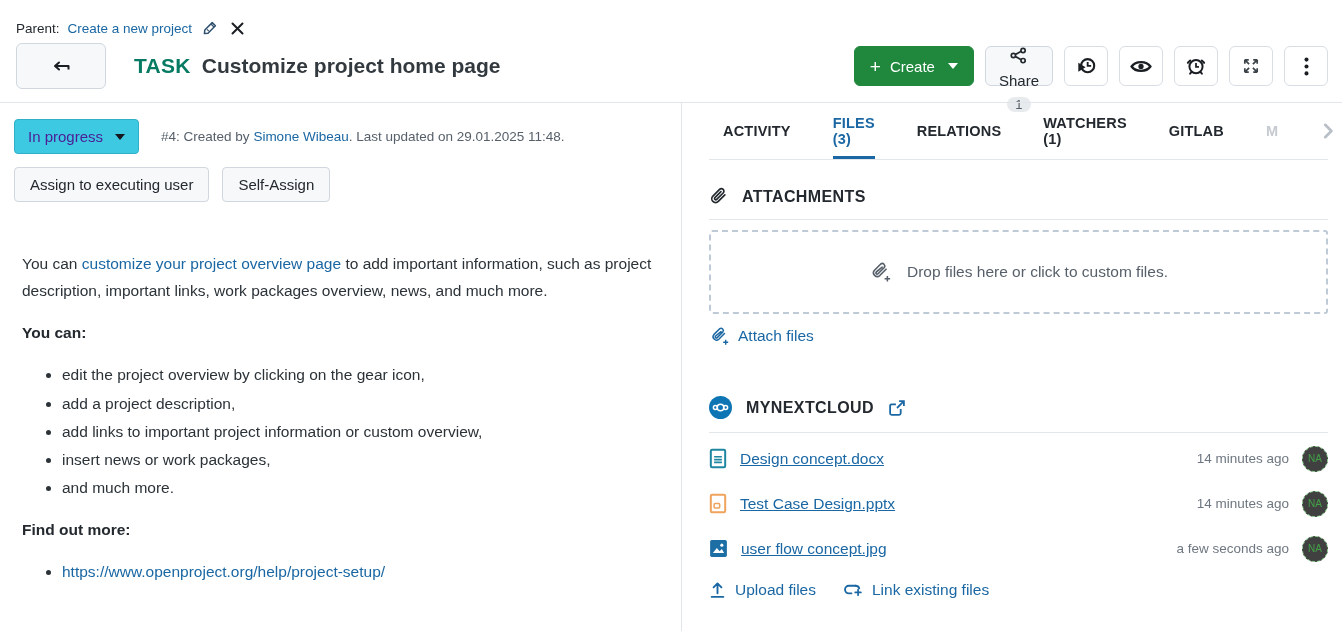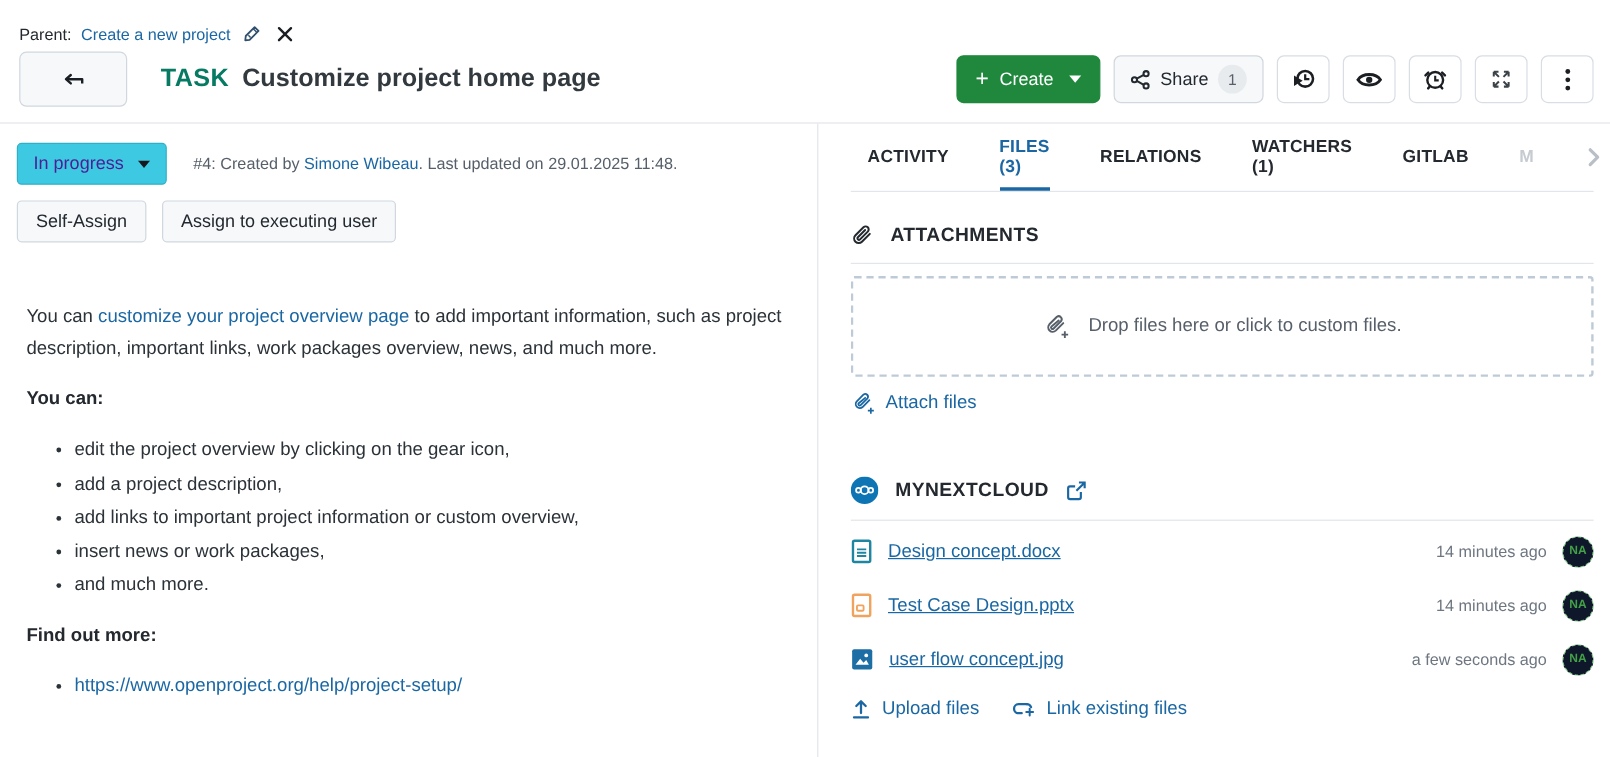--- a/index.html
+++ b/index.html
@@ -24,21 +24,21 @@
   .wp-title { font-size:21px; font-weight:700; color:#333a3f; }
   .header-actions { margin-left:auto; display:flex; align-items:center; gap:11px; }
   .btn-create { display:flex; align-items:center; gap:9px; height:40px; padding:0 15px;
     background:#1f883d; color:#fff; border:1px solid #1f883d; border-radius:6px;
     font-size:15px; cursor:pointer; }
   .btn-create .plus { font-size:19px; font-weight:400; line-height:1; }
   .caret-down-white { width:0; height:0; border-left:5px solid transparent;
     border-right:5px solid transparent; border-top:6px solid #fff; margin-left:4px; }
   .btn-share { display:flex; align-items:center; gap:8px; height:40px; padding:0 13px;
     background:#f6f8fa; border:1px solid #d0d7de; border-radius:6px; font-size:15px;
-    color:#24292f; cursor:pointer; }
+    color:#24292f; cursor:pointer;flex-direction:column; }
   .share-badge { min-width:24px; height:24px; border-radius:12px; background:#e8ebee;
     color:#57606a; font-size:13px; display:flex; align-items:center; justify-content:center; }
   .tool-btn { width:44px; height:40px; background:#fff; border:1px solid #d8dee4;
     border-radius:6px; display:flex; align-items:center; justify-content:center; cursor:pointer; }
 
   .page-divider { position:absolute; top:102px; left:0; width:1342px; height:1px; background:#e2e5e9; }
 
   
   .left-panel { position:absolute; top:103px; left:0; width:682px; bottom:0;
     border-right:1px solid #e2e5e9; padding:16px 22px 0 14px; }
@@ -86,22 +86,22 @@
     color:#1a67a3; text-decoration:none; cursor:pointer; }
 
   .storage-section { margin-top:46px; }
   .ext-link { display:flex; align-items:center; cursor:pointer; }
   .file-list { margin-top:3px; }
   .file-row { height:45px; display:flex; align-items:center; cursor:default; }
   .file-row .file-name { margin-left:13px; font-size:15.5px; color:#1a67a3; cursor:pointer;text-decoration:underline; }
   .file-row .spacer { flex:1; }
   .file-time { font-size:13.5px; color:#6e7781; }
   .avatar { width:26px; height:26px; margin-left:13px; border-radius:50%;
-    border:1.5px dashed #7cc47f; color:#43a047; font-size:10px; font-weight:700;
-    display:flex; align-items:center; justify-content:center; background:#0f172a; }
+    border:1.5px dashed #7cc47f; color:#43a047; font-size:10px; font-weight:400;
+    display:flex; align-items:center; justify-content:center; background:#404040; }
   .storage-footer { margin-top:10px; display:flex; align-items:center; gap:26px; }
 
   svg { display:block; }
 </style>
 </head>
 <body>
 
 <div class="page">
 
   <div class="parent-row">
@@ -210,22 +210,22 @@
       <button class="status-button">
         <span>In progress</span>
         <span class="caret-down-dark"></span>
       </button>
       <span class="meta-line">
         <span>#4: Created by</span>
         <a>Simone Wibeau</a><span>. Last updated on 29.01.2025 11:48.</span>
       </span>
     </div>
     <div class="actions-row">
+      <button class="action-btn">Assign to executing user</button>
       <button class="action-btn">Self-Assign</button>
-      <button class="action-btn">Assign to executing user</button>
     </div>
 
     <div class="description">
       <p><span>You can </span><a>customize your project overview page</a><span> to add important information, such as project description, important links, work packages overview, news, and much more.</span></p>
       <p class="bold">You can:</p>
       <ul>
         <li>edit the project overview by clicking on the gear icon,</li>
         <li>add a project description,</li>
         <li>add links to important project information or custom overview,</li>
         <li>insert news or work packages,</li>

